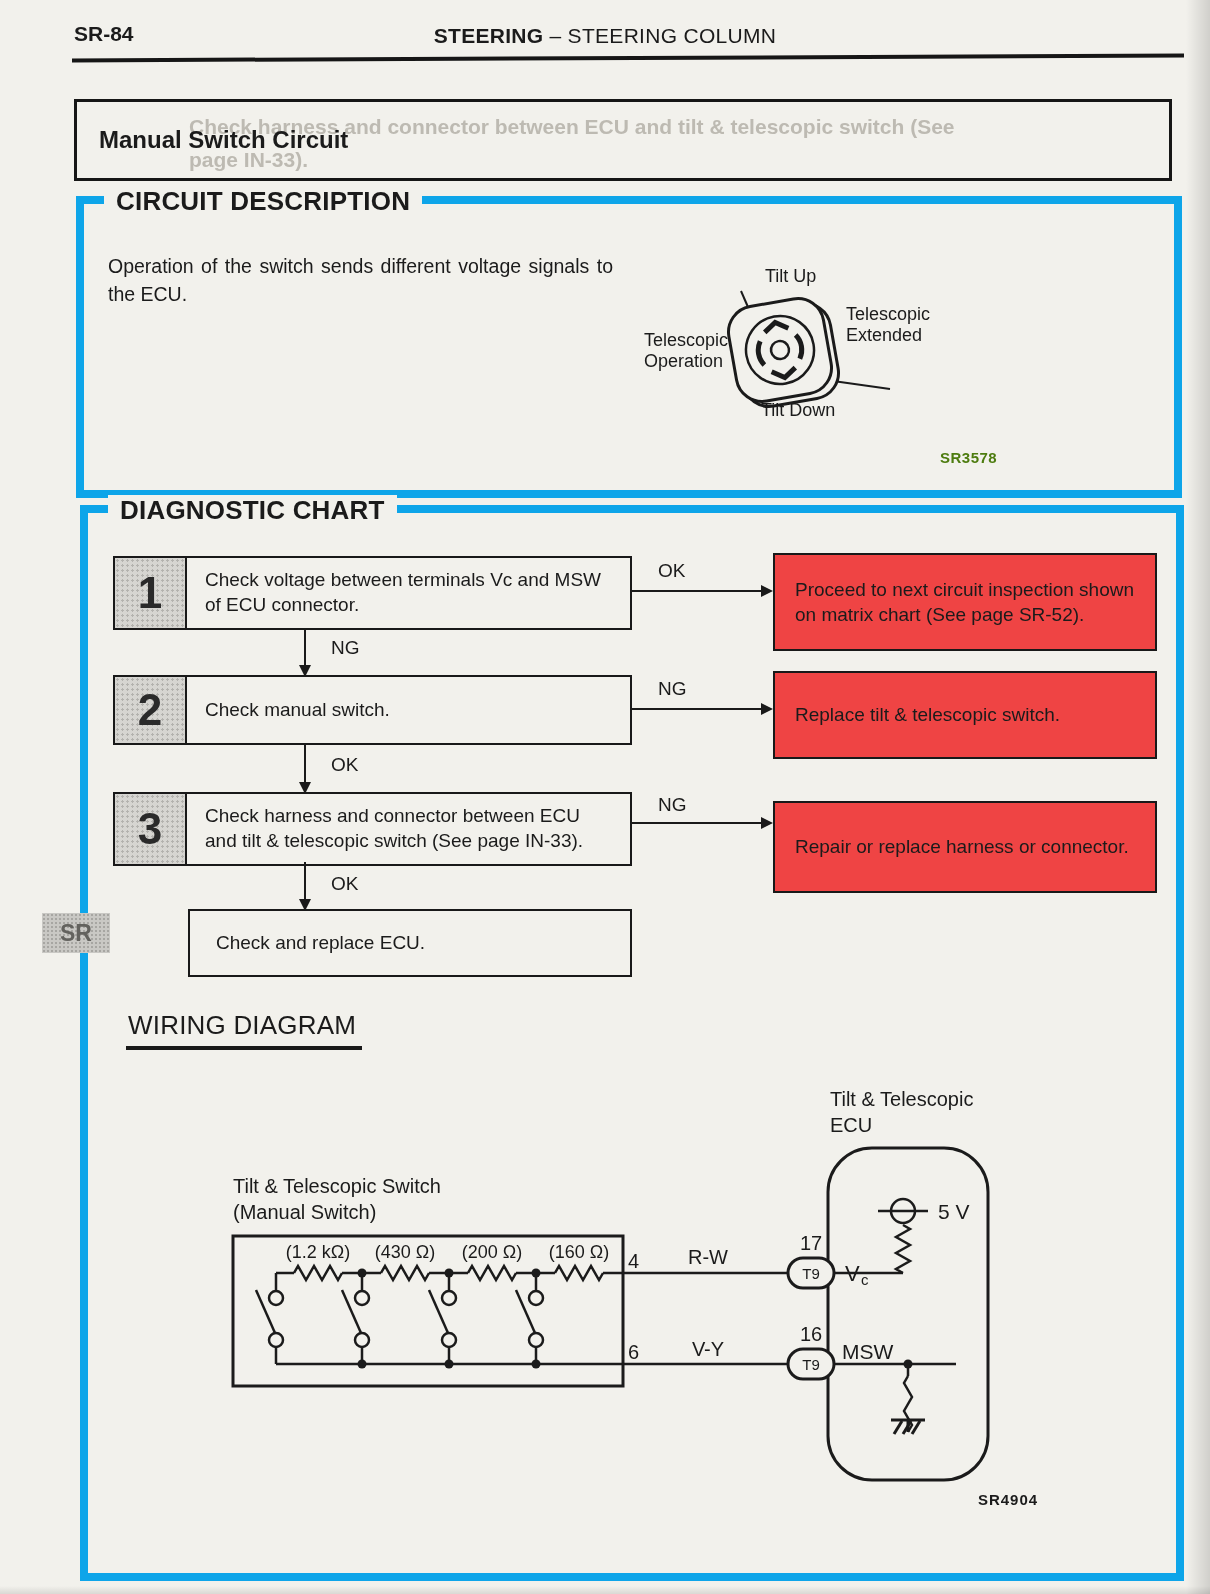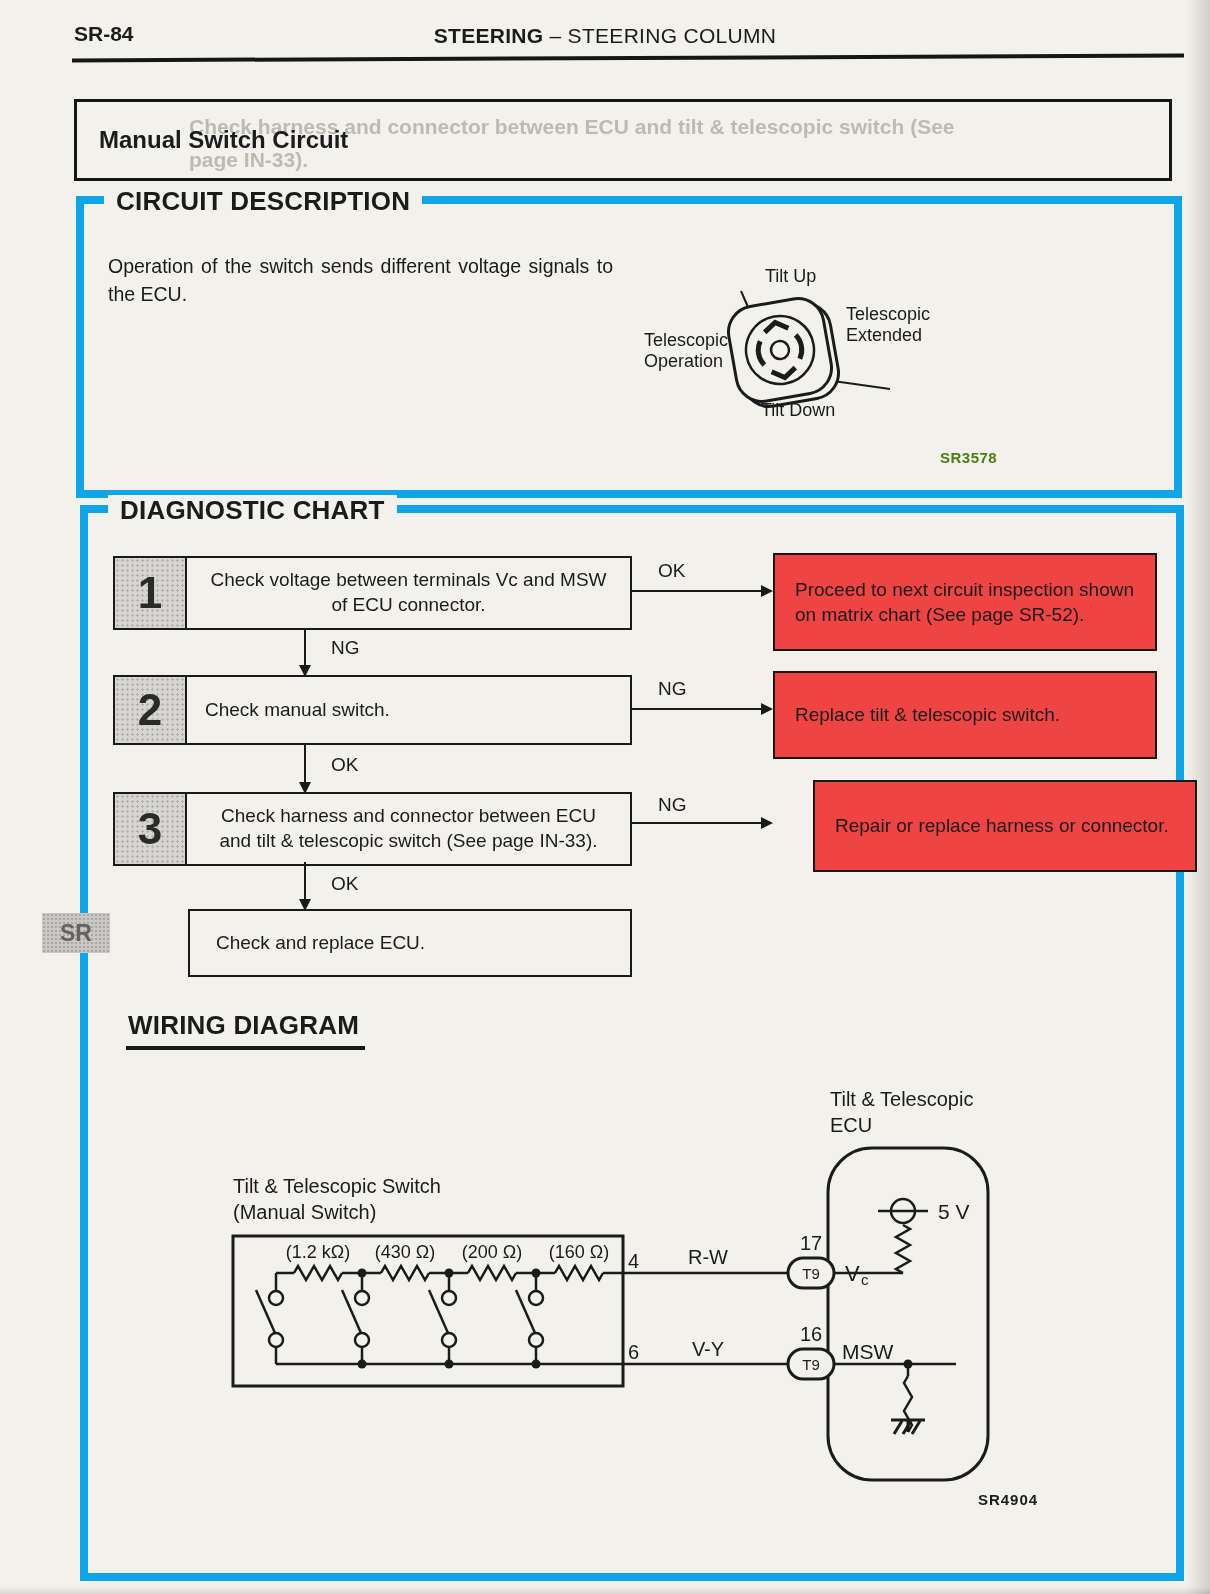--- a/index.html
+++ b/index.html
@@ -41,41 +41,41 @@
   .diag-box{left:80px;top:505px;width:1088px;height:1060px;}
 
   
   .step{position:absolute;border:2.5px solid #191919;display:flex;background:#f2f1ec;}
   .step-num{width:70px;flex:0 0 70px;border-right:2.5px solid #191919;
     display:flex;align-items:center;justify-content:center;
     font-size:44px;font-weight:bold;color:#2a2a2a;
     background-color:#d6d5d1;
     background-image:radial-gradient(#b3b2ae 1.2px, rgba(0,0,0,0) 1.2px);
     background-size:5px 5px;}
-  .step-text{flex:1;display:flex;align-items:center;padding:0 18px;font-size:19px;line-height:1.3;text-align:center;}
+  .step-text{flex:1;display:flex;align-items:center;padding:0 18px;font-size:19px;line-height:1.3;}
   .result-box{position:absolute;border:2.5px solid #191919;padding:8px 20px;
     font-size:19px;line-height:1.32;display:flex;align-items:center;background:#ef4444;}
   .flow-label{position:absolute;font-size:19px;}
   .harrow{position:absolute;height:2px;background:#1a1a1a;}
   .harrow::after{content:'';position:absolute;right:-2px;top:-5px;width:0;height:0;
     border-left:12px solid #1a1a1a;border-top:6px solid transparent;border-bottom:6px solid transparent;}
   .varrow{position:absolute;width:2px;background:#1a1a1a;}
   .varrow::after{content:'';position:absolute;left:-5px;bottom:-2px;width:0;height:0;
     border-top:12px solid #1a1a1a;border-left:6px solid transparent;border-right:6px solid transparent;}
 
   
   .side-tab{position:absolute;left:18px;top:913px;width:68px;height:40px;
     display:flex;align-items:center;justify-content:center;
     font-size:23px;font-weight:bold;color:#63625e;
     background-color:#c9c8c4;
     background-image:radial-gradient(#a7a6a2 1.2px, rgba(0,0,0,0) 1.2px);
     background-size:4px 4px;margin-left:24px;}
 
   
-  .wiring-heading{position:absolute;left:38px;top:497px;font-size:26px;font-weight:bold;
+  .wiring-heading{position:absolute;left:38px;top:497px;font-size:26px;font-weight:normal;
     border-bottom:4px solid #191919;padding:0 6px 5px 2px;letter-spacing:.2px;}
   .wiring-svg{position:absolute;left:20px;top:555px;}
   svg text{fill:#1b1b1b;}
 </style>
 </head>
 <body>
 
 <div class="page">
   <div class="scan-edge-right"></div>
   <div class="scan-edge-bottom"></div>
@@ -151,21 +151,21 @@
     </div>
     <div class="varrow" style="left:216px;top:230px;height:49px;"></div>
     <div class="flow-label" style="left:243px;top:241px;">OK</div>
 
     <div class="step" style="left:25px;top:279px;width:515px;height:70px;">
       <div class="step-num">3</div>
       <div class="step-text">Check harness and connector between ECU and tilt &amp; telescopic switch (See page IN-33).</div>
     </div>
     <div class="flow-label" style="left:570px;top:281px;">NG</div>
     <div class="harrow" style="left:543px;top:309px;width:140px;"></div>
-    <div class="result-box" style="left:685px;top:267px;width:340px;height:72px;margin-left:40px;">
+    <div class="result-box" style="left:685px;top:288px;width:340px;height:72px;">
       <div>Repair or replace harness or connector.</div>
     </div>
     <div class="varrow" style="left:216px;top:349px;height:47px;"></div>
     <div class="flow-label" style="left:243px;top:360px;">OK</div>
 
     <div class="step" style="left:100px;top:396px;width:440px;height:64px;">
       <div class="step-text" style="padding-left:26px;">Check and replace ECU.</div>
     </div>
 
     <div class="wiring-heading">WIRING DIAGRAM</div>

